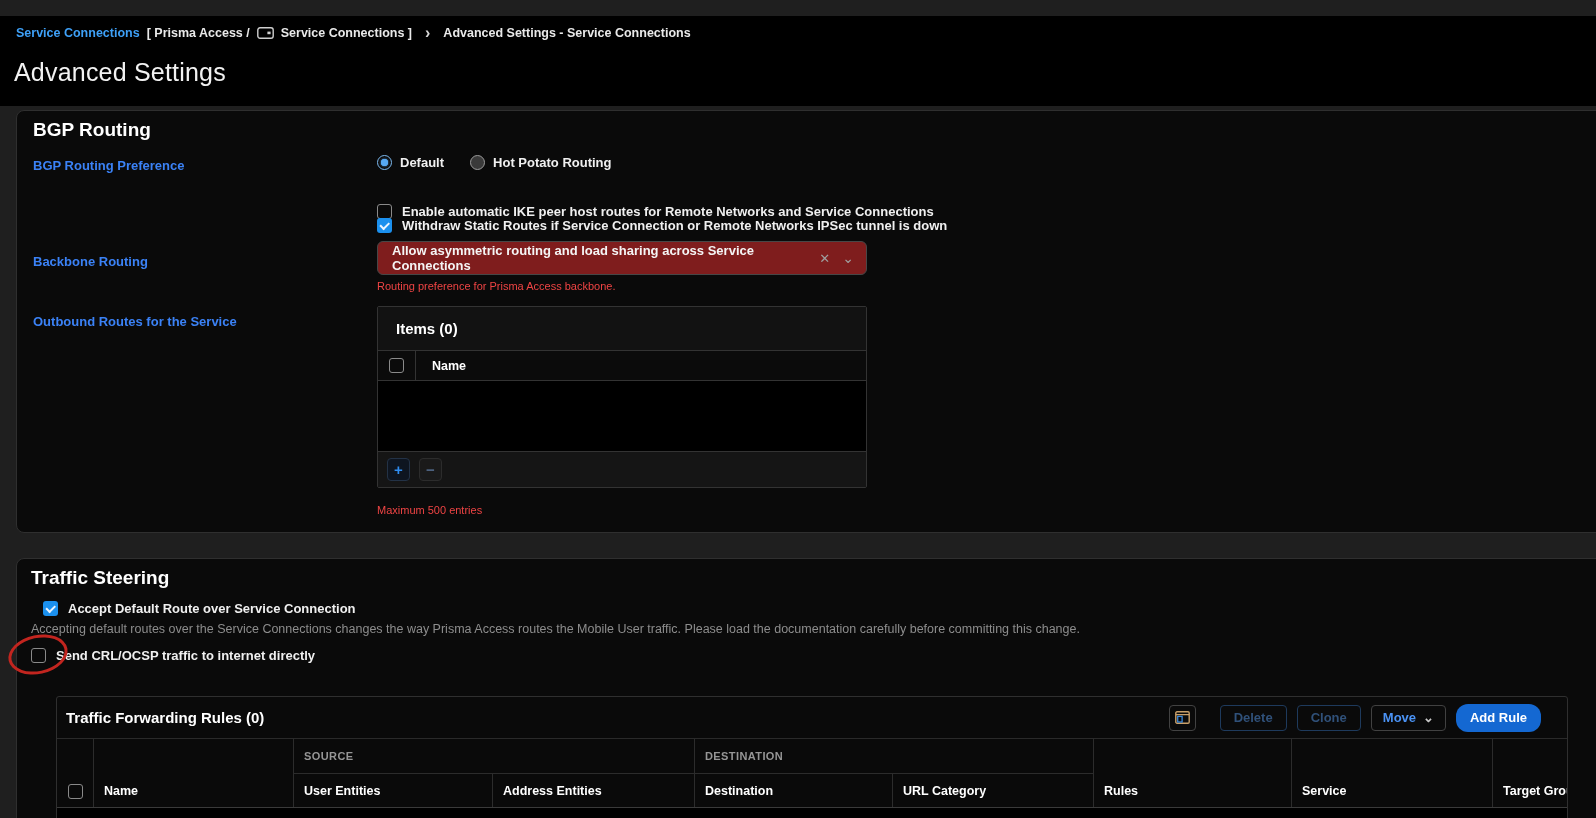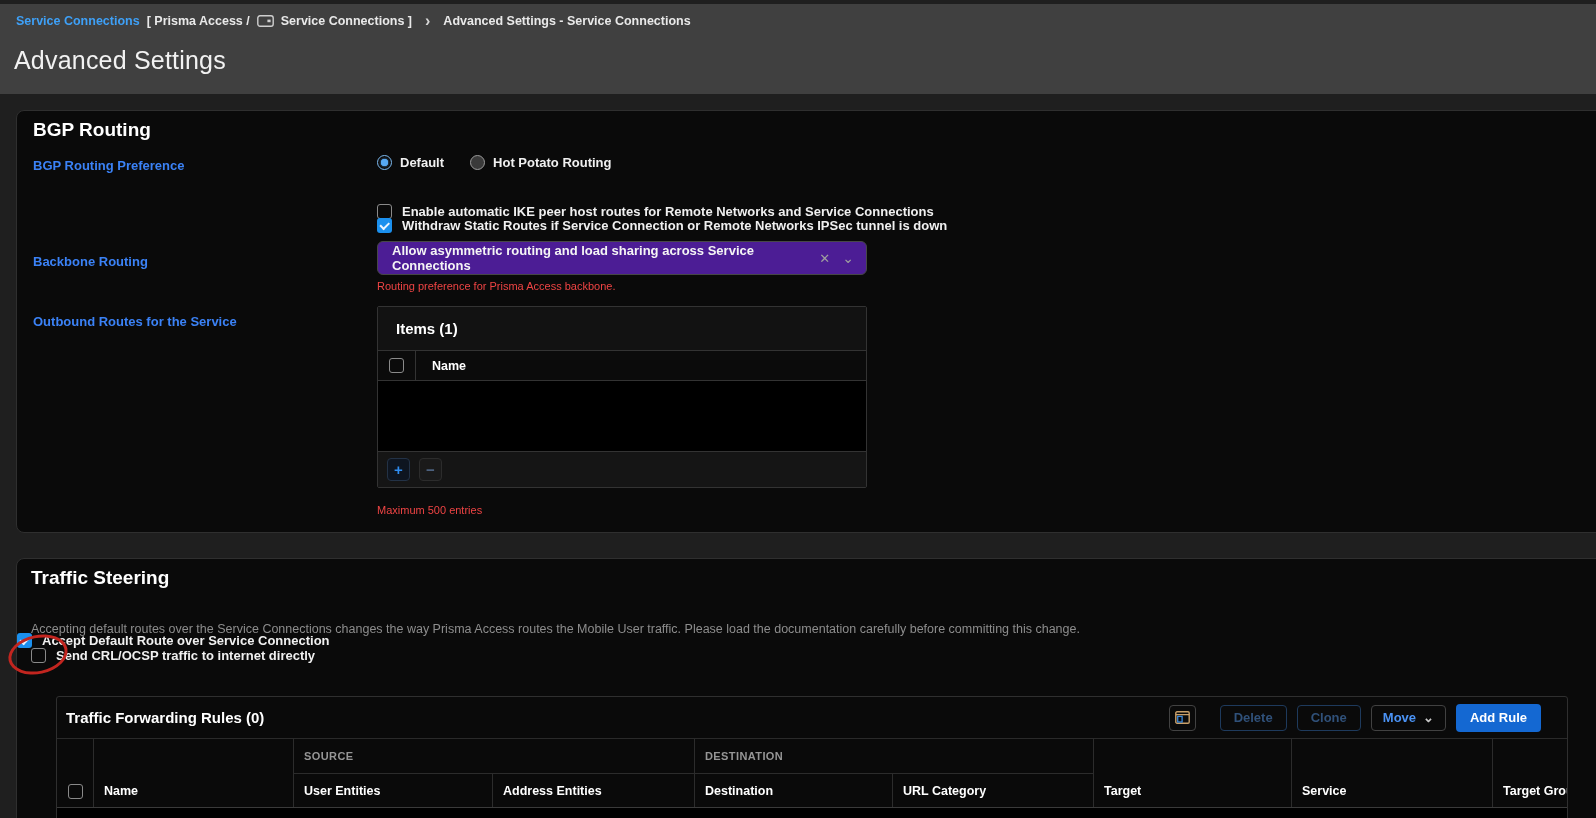--- a/index.html
+++ b/index.html
@@ -1,20 +1,20 @@
 <!DOCTYPE html>
 <html><head>
 <meta charset="utf-8">
 <style>
   * { margin:0; padding:0; box-sizing:border-box; }
   html,body { width:1596px; height:818px; overflow:hidden; background:#1f1f1f;
     font-family:"Liberation Sans","DejaVu Sans",sans-serif; position:relative; }
 
   
-  .header { position:absolute; left:0; top:4px; width:100%; height:90px; background:#404040; }
+  .header { position:absolute; left:0; top:16px; width:100%; height:90px; background:#000000; }
   .breadcrumb { position:absolute; left:16px; top:9px; display:flex; align-items:center; gap:7px;
     font-size:12.5px; font-weight:700; color:#e9e9e9; white-space:nowrap; }
   .bc-link { color:#3ea0f7; text-decoration:none; cursor:pointer; }
   .bc-sep { color:#d8d8d8; font-size:16px; font-weight:700; line-height:1; margin:0 6px; }
   .bc-icon { display:inline-flex; align-items:center; }
   .page-title { position:absolute; left:14px; top:42px; font-size:25px; font-weight:400; color:#f2f2f2; letter-spacing:.2px; }
 
   
   .card { position:absolute; left:16px; right:-8px; background:#0a0a0a;
     border:1px solid #2f2f2f; border-radius:8px; }
@@ -37,21 +37,21 @@
   .cb-row { position:absolute; display:flex; gap:10px; align-items:center;
     font-size:13px; font-weight:600; color:#f0f0f0; cursor:pointer; }
   .checkbox { width:15px; height:15px; border-radius:3px; flex:none; position:relative; }
   .checkbox.unchecked { border:1.5px solid #8a8a8a; background:transparent; }
   .checkbox.checked { background:#1b90ee; }
   .checkbox.checked::after { content:""; position:absolute; left:3px; top:3.5px; width:7px; height:3.5px;
     border-left:2px solid #eaf4ff; border-bottom:2px solid #eaf4ff; transform:rotate(-45deg); }
 
   
   .select { position:absolute; left:360px; top:130px; width:490px; height:34px;
-    border:1px solid #474747; border-radius:6px; background:#4c1d95;
+    border:1px solid #474747; border-radius:6px; background:#7f1d1d;
     display:flex; align-items:center; padding:0 12px 0 14px; cursor:pointer; }
   .select .value { flex:1; font-size:13px; font-weight:700; color:#f5f5f5; }
   .select .clear { color:#9f9f9f; font-size:13px; margin-right:12px; }
   .select .chev  { color:#9f9f9f; font-size:14px; line-height:0.6; }
 
   .help { position:absolute; left:360px; font-size:11px; color:#ef4444; }
 
   
   .items-panel { position:absolute; left:360px; top:195px; width:490px;
     border:1px solid #333333; border-radius:2px; background:#0d0d0d; }
@@ -79,21 +79,21 @@
   .rules-toolbar { height:42px; display:flex; align-items:center; gap:10px;
     padding:0 26px 0 9px; border-bottom:1px solid #2a2a2a; }
   .rules-title { font-size:15px; font-weight:700; color:#ffffff; margin-right:auto; }
   .btn-icon { width:27px; height:26px; border:1px solid #424242; border-radius:4px; background:transparent;
     display:flex; align-items:center; justify-content:center; margin-right:14px; cursor:pointer; }
   .btn-ghost-disabled { height:26px; padding:0 13px; border:1px solid #1e3a5c; border-radius:4px;
     background:transparent; color:#30517a; font-size:13px; font-weight:600; }
   .btn-move { height:26px; padding:0 11px; border:1px solid #414141; border-radius:4px; background:transparent;
     color:#4b93f5; font-size:13px; font-weight:600; display:flex; align-items:center; gap:7px; cursor:pointer; }
   .btn-move .chev { color:#c9c9c9; font-size:13px; line-height:0.6; }
-  .btn-primary { height:28px; padding:0 14px; border:none; border-radius:4px; background:#1468d2;
+  .btn-primary { height:28px; padding:0 14px; border:none; border-radius:12px; background:#1468d2;
     color:#ffffff; font-size:13px; font-weight:700; cursor:pointer; }
 
   .rules-header { display:grid; width:1635px;
     grid-template-columns:36px 200px 199px 202px 198px 201px 198px 201px 200px;
     grid-template-rows:35px 33px; background:#0a0a0a; border-bottom:1px solid #3a3a3a; }
   .hc { border-left:1px solid #2c2c2c; }
   .hc.nob { border-left:none; }
   .hc.span2 { grid-row:1/3; display:flex; align-items:flex-end; padding:0 0 9px 10px;
     font-size:12.5px; font-weight:700; color:#ffffff; }
   .hc.group { grid-row:1; display:flex; align-items:center; padding-left:10px;
@@ -150,40 +150,40 @@
   <div class="form-label" style="top:143px;">Backbone Routing</div>
   <div class="select">
     <span class="value">Allow asymmetric routing and load sharing across Service Connections</span>
     <span class="clear">✕</span>
     <span class="chev">⌄</span>
   </div>
   <div class="help" style="top:169px;">Routing preference for Prisma Access backbone.</div>
 
   <div class="form-label" style="top:203px;">Outbound Routes for the Service</div>
   <div class="items-panel">
-    <div class="items-title">Items (1)</div>
+    <div class="items-title">Items (0)</div>
     <div class="items-header">
       <div class="cbcell">
         <span class="checkbox unchecked"></span>
       </div>
       <div class="namecell">Name</div>
     </div>
     <div class="items-body"></div>
     <div class="items-footer">
       <div class="btn-sq btn-add">+</div>
       <div class="btn-sq btn-remove">−</div>
     </div>
   </div>
   <div class="help" style="top:393px;">Maximum 500 entries</div>
 </section>
 
 <section class="card card-ts">
   <h2>Traffic Steering</h2>
 
-  <div class="cb-row" style="left:0; top:42px;margin-top:32px;">
+  <div class="cb-row" style="left:26px; top:42px;">
     <span class="checkbox checked"></span>
     <span>Accept Default Route over Service Connection</span>
   </div>
   <div class="ts-help">Accepting default routes over the Service Connections changes the way Prisma Access routes the Mobile User traffic. Please load the documentation carefully before committing this change.</div>
 
   <div class="cb-row" style="left:14px; top:89px;">
     <span class="checkbox unchecked"></span>
     <span>Send CRL/OCSP traffic to internet directly</span>
   </div>
   <div class="annotation"></div>
@@ -207,21 +207,21 @@
       <button class="btn-primary">Add Rule</button>
     </div>
 
     <div class="rules-header">
       <div class="hc cb nob">
         <span class="checkbox unchecked"></span>
       </div>
       <div class="hc span2" style="grid-column:2;">Name</div>
       <div class="hc group" style="grid-column:3/5;">SOURCE</div>
       <div class="hc group" style="grid-column:5/7;">DESTINATION</div>
-      <div class="hc span2" style="grid-column:7;">Target</div>
+      <div class="hc span2" style="grid-column:7;">Rules</div>
       <div class="hc span2" style="grid-column:8;">Service</div>
       <div class="hc span2" style="grid-column:9;">Target Group</div>
       <div class="hc sub" style="grid-column:3;">User Entities</div>
       <div class="hc sub" style="grid-column:4;">Address Entities</div>
       <div class="hc sub" style="grid-column:5;">Destination</div>
       <div class="hc sub" style="grid-column:6;">URL Category</div>
     </div>
     <div class="rules-body"></div>
   </div>
 </section>

